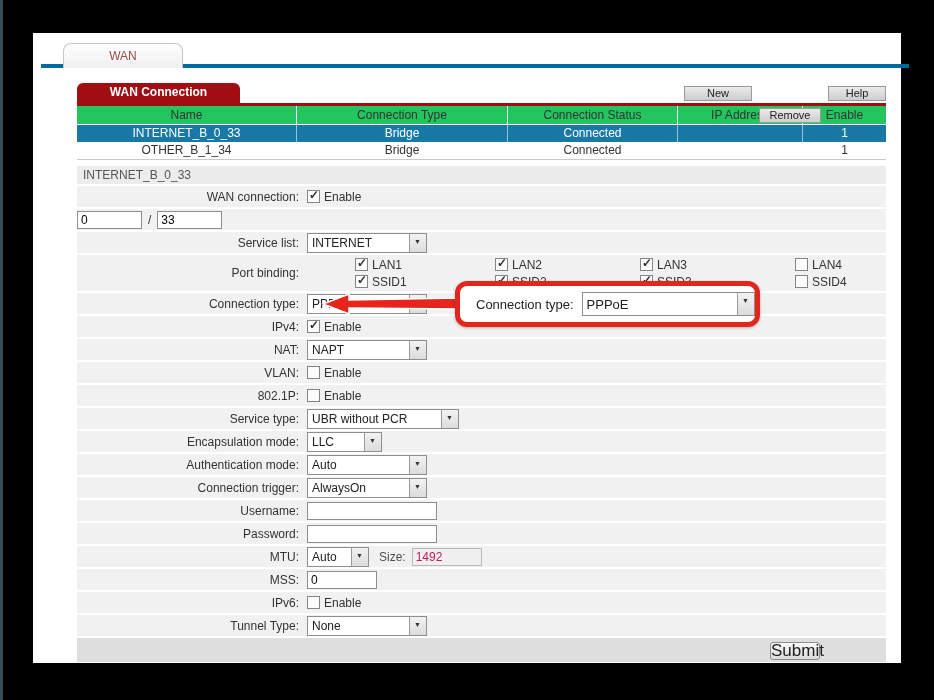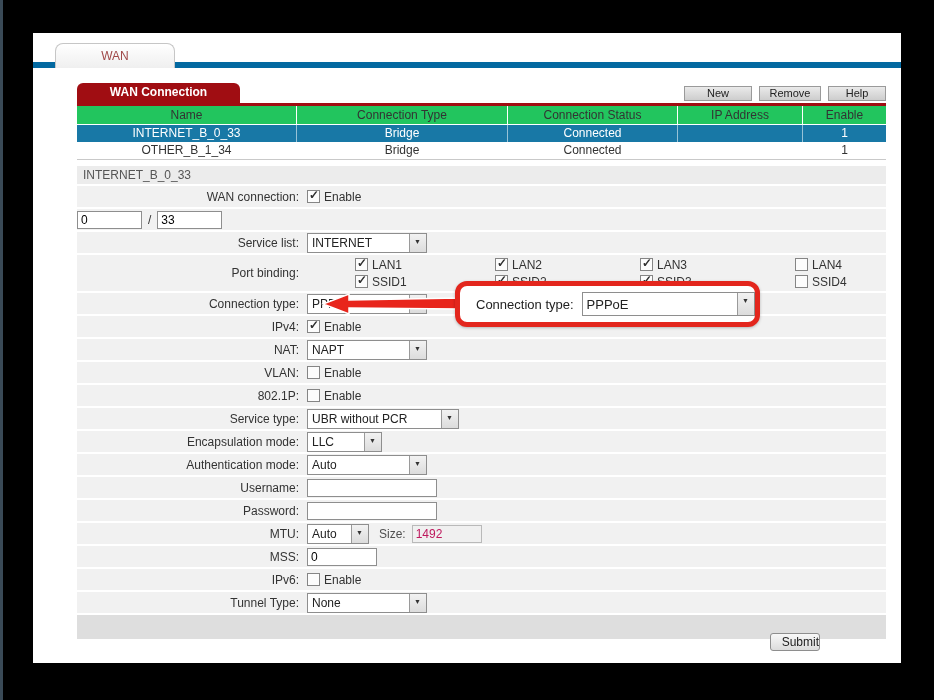--- a/index.html
+++ b/index.html
@@ -7,21 +7,21 @@
   body {
     background: #000;
     position: relative;
     font-family: "Liberation Sans", sans-serif;
     overflow: hidden;
   }
   .edge-strip { position:absolute; left:0; top:0; width:3px; height:700px; background:#3a4a57; }
   .content { position:absolute; left:33px; top:33px; width:868px; height:630px; background:#fff; }
 
   
-  .tabstrip { position:absolute; left:0; top:5px; width:100%; height:30px; border-bottom:6px solid #0369a1; }
+  .tabstrip { position:absolute; left:8px; top:5px; width:100%; height:30px; border-bottom:4px solid #0369a1; }
   .wan-tab {
     position:absolute; left:22px; top:5px; width:120px; height:25px;
     background:linear-gradient(#ffffff,#efefef);
     border:1px solid #c6c6c6; border-bottom:none;
     border-radius:8px 8px 0 0;
     text-align:center; line-height:24px; font-size:12px; color:#a04848;
   }
 
   .main { position:absolute; left:44px; top:50px; width:809px; }
 
@@ -30,21 +30,21 @@
   .panel-tab {
     width:163px; height:20px; background:#a00d12; color:#fff;
     font-size:12px; font-weight:bold; text-align:center; line-height:19px;
     border-radius:6px 6px 0 0;
   }
   .actions { position:absolute; right:0; top:3px; display:flex; gap:7px; }
   .btn {
     height:15px; font-size:11px; line-height:13px; text-align:center; color:#222;
     background:linear-gradient(#eaeaea,#cdcdcd); border:1px solid #9a9a9a; cursor:default;
   }
-  .btn.new { width:68px; } .btn.remove { width:62px; } .btn.help { width:58px; }
+  .btn.new { width:68px; } .btn.remove { width:62px;margin-top:22px; } .btn.help { width:58px; }
 
   .redline { height:3px; background:#a00d12; }
 
   
   .tbl-header { display:flex; height:18px; background:#22c55e; }
   .tbl-header .c { font-size:12px; color:#333; text-align:center; line-height:18px; border-right:1px solid #fff; }
   .tbl-row { display:flex; height:17px; margin-top:1px; background:#fff; }
   .tbl-row .c { font-size:12px; color:#333; text-align:center; line-height:17px; border-right:1px solid #fff; }
   .tbl-row.selected { background:#1878a6; }
   .tbl-row.selected .c { color:#fff; border-right:1px solid rgba(255,255,255,.55); }
@@ -79,23 +79,23 @@
   .inp.disabled { background:#f0f0f0; border-color:#b9b9b9; color:#be185d; }
   .slash { font-size:12px; color:#333; margin:0 6px; }
   .size-lab { font-size:12px; color:#4f4f4f; margin:0 6px 0 10px; }
 
   .pb-grid { display:grid; grid-template-columns:140px 145px 155px auto; row-gap:3px; }
   .pb-item { display:flex; align-items:center; }
 
   
   .footer { margin-top:2px; height:24px; background:#dedede; position:relative; }
   .submit-btn {
-    position:absolute; right:66px; top:18px; width:50px; height:18px;
+    position:absolute; right:66px; top:4px; width:50px; height:18px;
     background:linear-gradient(#f8f8f8,#dcdcdc); border:1px solid #8e8e8e; border-radius:3px;
-    font-size:12px; color:#222; text-align:right; line-height:16px;
+    font-size:17px; color:#222; text-align:center; line-height:16px;
   }
 
   
   .callout {
     position:absolute; left:422px; top:248px; width:305px; height:46px;
     background:#fff; border:5px solid #e3261d; border-radius:12px;
     display:flex; align-items:center; box-shadow:0 1px 3px rgba(0,0,0,.25);
     z-index:6;
   }
   .callout .cl-lab { font-size:13px; color:#222; margin-left:16px; white-space:nowrap; }
@@ -286,20 +286,29 @@
     <div class="row">
       <div class="lbl">Authentication mode:</div>
       <div class="fld">
         <div class="sel">
           <span class="v">Auto</span>
           <span class="b"></span>
         </div>
       </div>
     </div>
 
+    <div class="row">
+      <div class="lbl">Connection trigger:</div>
+      <div class="fld">
+        <div class="sel">
+          <span class="v">AlwaysOn</span>
+          <span class="b"></span>
+        </div>
+      </div>
+    </div>
 
     <div class="row">
       <div class="lbl">Username:</div>
       <div class="fld">
         <input class="inp w130" value="" style="">
       </div>
     </div>
 
     <div class="row">
       <div class="lbl">Password:</div>

